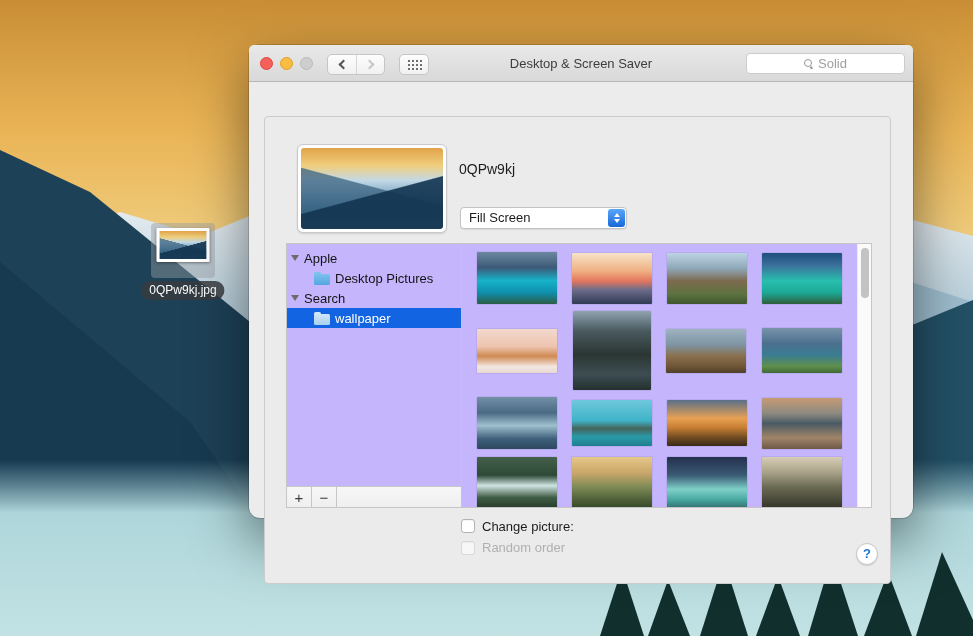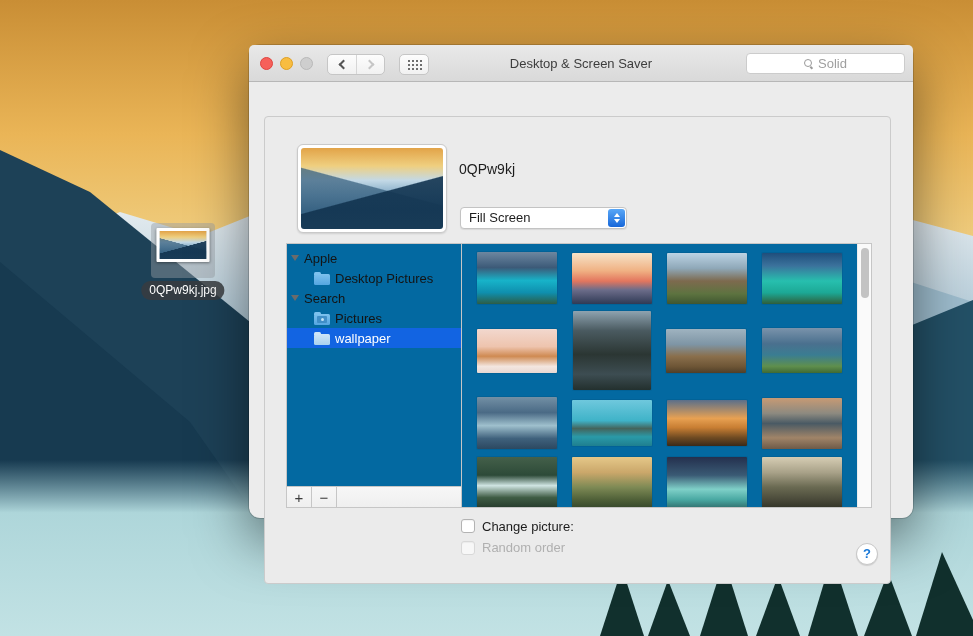--- a/index.html
+++ b/index.html
@@ -73,21 +73,21 @@
   .popup { position:absolute; left:195px; top:90px; width:167px; height:22px;
     background:#fff; border:1px solid #c3c3c3; border-radius:4px;
     font-size:13px; color:#1c1c1c; line-height:20px; padding-left:8px; box-shadow:0 1px 1px rgba(0,0,0,.08); }
   .popup .stepper { position:absolute; right:1px; top:1px; bottom:1px; width:17px; border-radius:3px;
     background:linear-gradient(#59a7f7,#1767d9); display:flex; flex-direction:column; align-items:center; justify-content:center; gap:2px; }
   .tri-up    { width:0; height:0; border-left:3.5px solid transparent; border-right:3.5px solid transparent; border-bottom:4px solid #fff; }
   .tri-down  { width:0; height:0; border-left:3.5px solid transparent; border-right:3.5px solid transparent; border-top:4px solid #fff; }
 
   
   .browser { position:absolute; left:21px; top:126px; width:586px; height:265px;
-    border:1px solid #c6c6c6; background:#0369a1; display:flex; }
+    border:1px solid #c6c6c6; background:#c4b5fd; display:flex; }
   .sidebar { width:175px; border-right:1px solid #c6c6c6; display:flex; flex-direction:column; }
   .side-list { flex:1; padding-top:4px; font-size:13px; color:#141414; overflow:hidden; }
   .srow { display:flex; align-items:center; height:20px; padding-left:4px; gap:5px; }
   .srow.child { padding-left:27px; }
   .srow.selected { background:#1264e2; color:#fff; }
   .tri-disc-down { width:0; height:0; border-left:4.5px solid transparent; border-right:4.5px solid transparent; border-top:6px solid #6b6b6b; }
   .tri-disc-right{ width:0; height:0; border-top:4.5px solid transparent; border-bottom:4.5px solid transparent; border-left:6px solid #8a8a8a; }
   .folder { position:relative; width:16px; height:11px; margin-top:2px;
     background:linear-gradient(#7cc1ee,#54a5e0); border-radius:1.5px; }
   .folder::before { content:""; position:absolute; left:0; top:-2px; width:7px; height:3px;
@@ -231,26 +231,20 @@
               <span>Apple</span>
             </div>
             <div class="srow child">
               <span class="folder"></span>
               <span>Desktop Pictures</span>
             </div>
             <div class="srow">
               <span class="tri-disc-down"></span>
               <span>Search</span>
             </div>
-            <div class="srow child">
-              <span class="folder">
-                  <span class="cam"></span>
-                </span>
-              <span>Pictures</span>
-            </div>
             <div class="srow child selected">
               <span class="folder light"></span>
               <span>wallpaper</span>
             </div>
           </div>
           <div class="side-footer">
             <div class="pm-btn">+</div>
             <div class="pm-btn">−</div>
           </div>
         </div>

